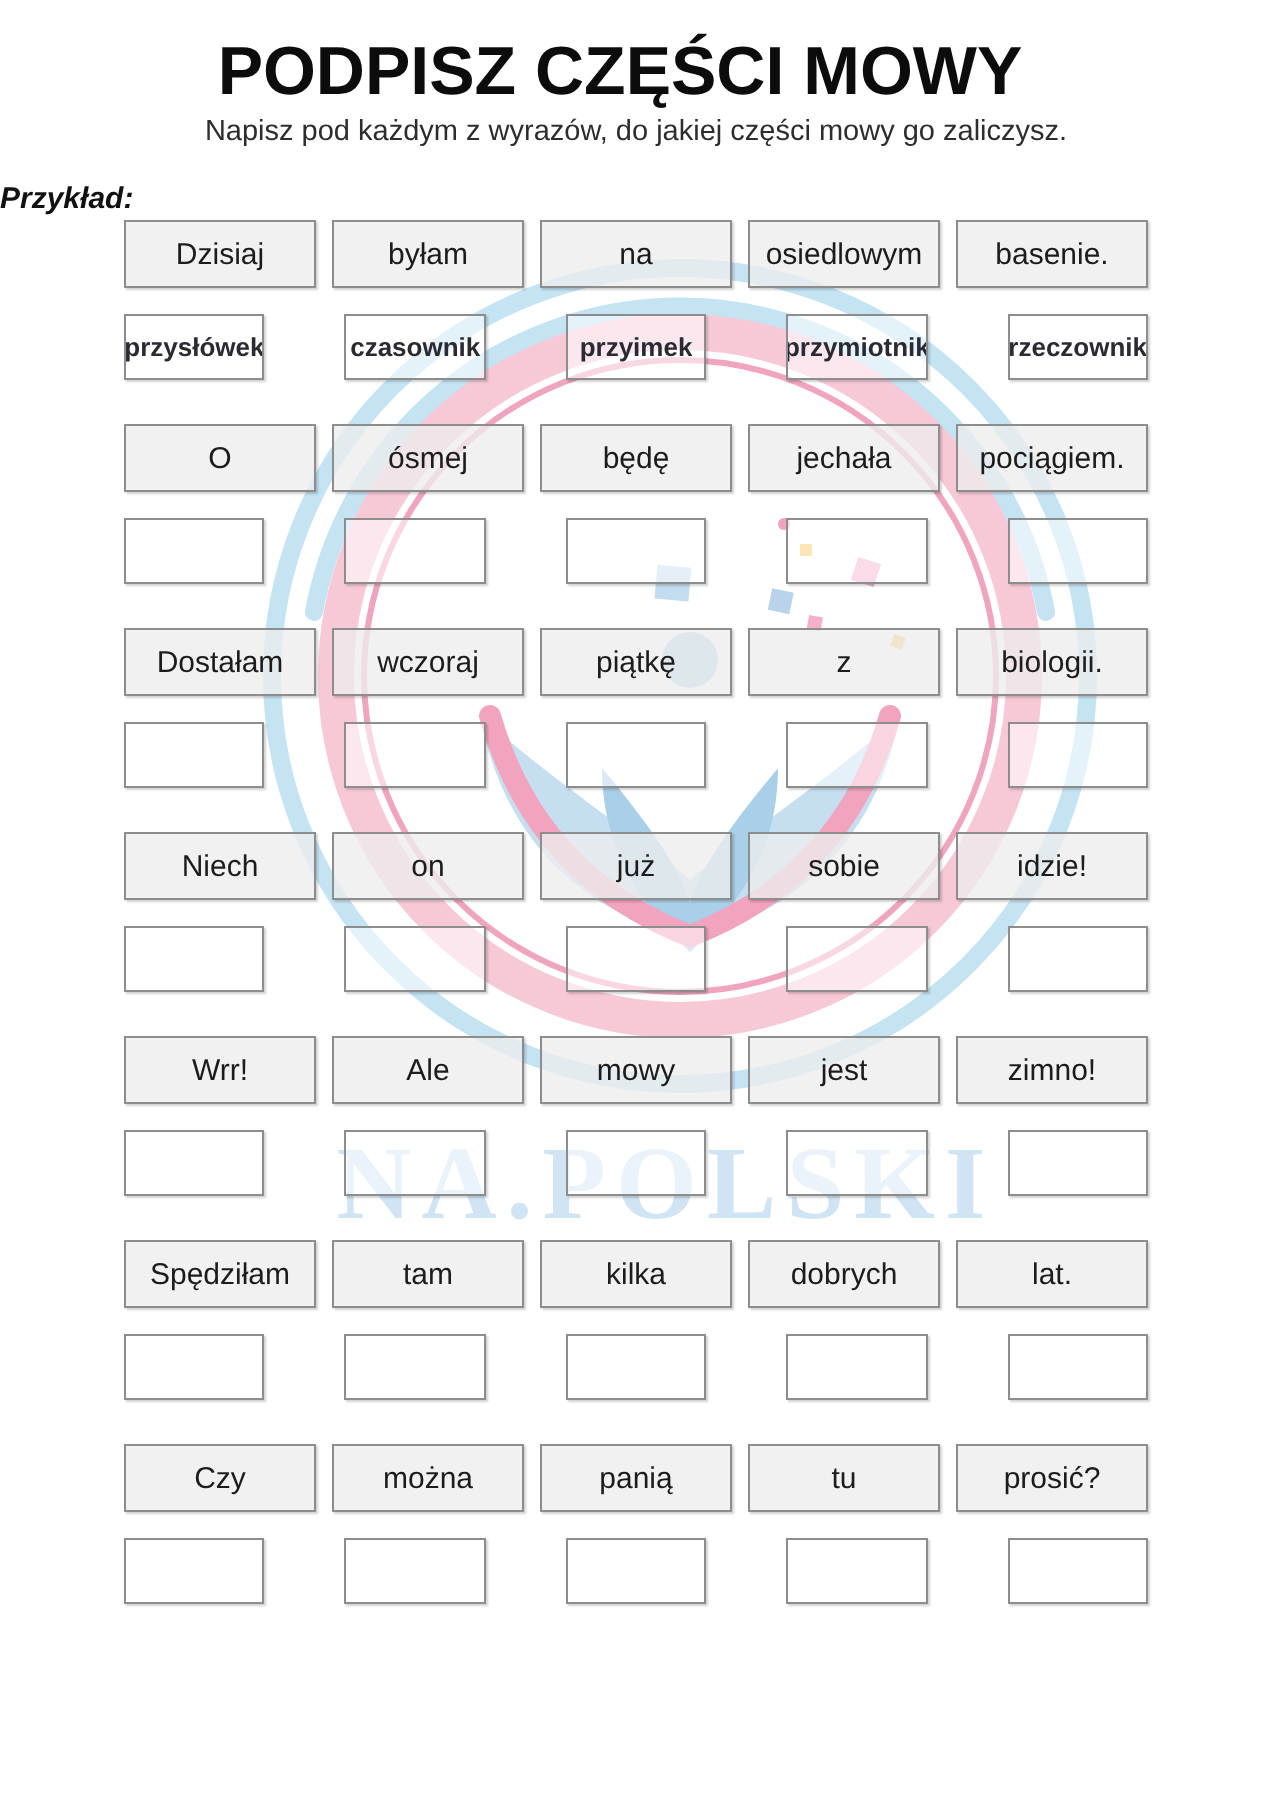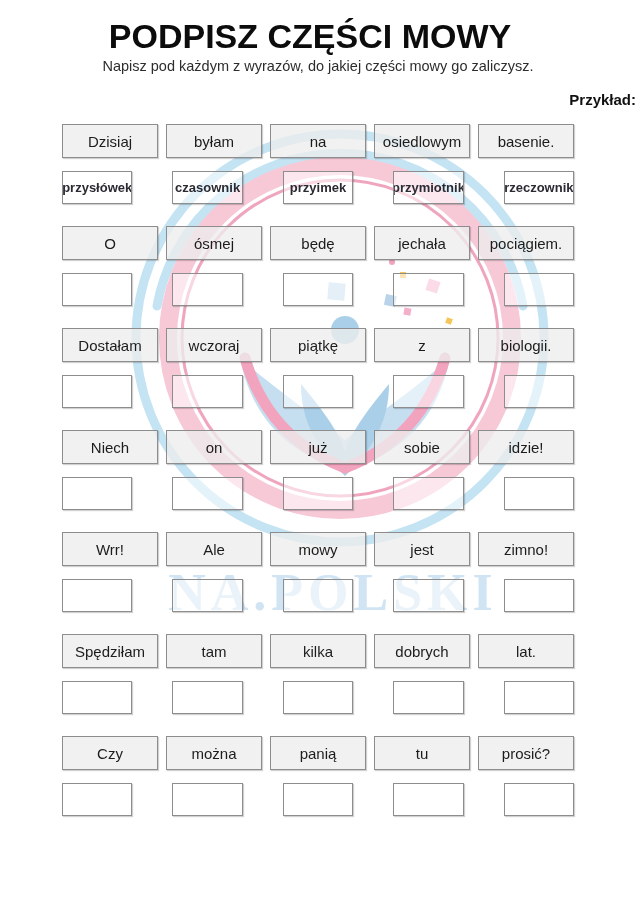--- a/index.html
+++ b/index.html
@@ -21,24 +21,24 @@
   .title{
     text-align:center;margin:16px 16px 0 0;
     font-size:34px;line-height:40px;font-weight:800;
     letter-spacing:0px;color:#0c0c0c;
   }
   .subtitle{
     text-align:center;margin-top:2px;
     font-size:14.5px;line-height:17px;color:#2d2d2d;
   }
   .example-heading{
-    text-align:right;margin-top:16px;
-    font-size:15px;line-height:17px;font-weight:bold;color:#111;
-  }
-  .sheet{width:512px;margin:16px 0 0 62px;}
+    text-align:left;margin-top:16px;
+    font-size:15px;line-height:17px;font-weight:bold;color:#111;font-style:italic;
+  }
+  .sheet{width:512px;margin:2px 0 0 62px;}
   .group{margin-bottom:22px;}
   .row{display:flex;gap:8px;}
   .cell{
     flex:1;height:32px;border:1px solid #8d8d8d;
     display:flex;align-items:center;justify-content:center;
     font-size:15px;color:#1c1c1c;
     box-shadow:1px 1px 1px rgba(0,0,0,0.18);
     background:rgba(237,237,237,0.78);
     overflow:hidden;white-space:nowrap;
   }

